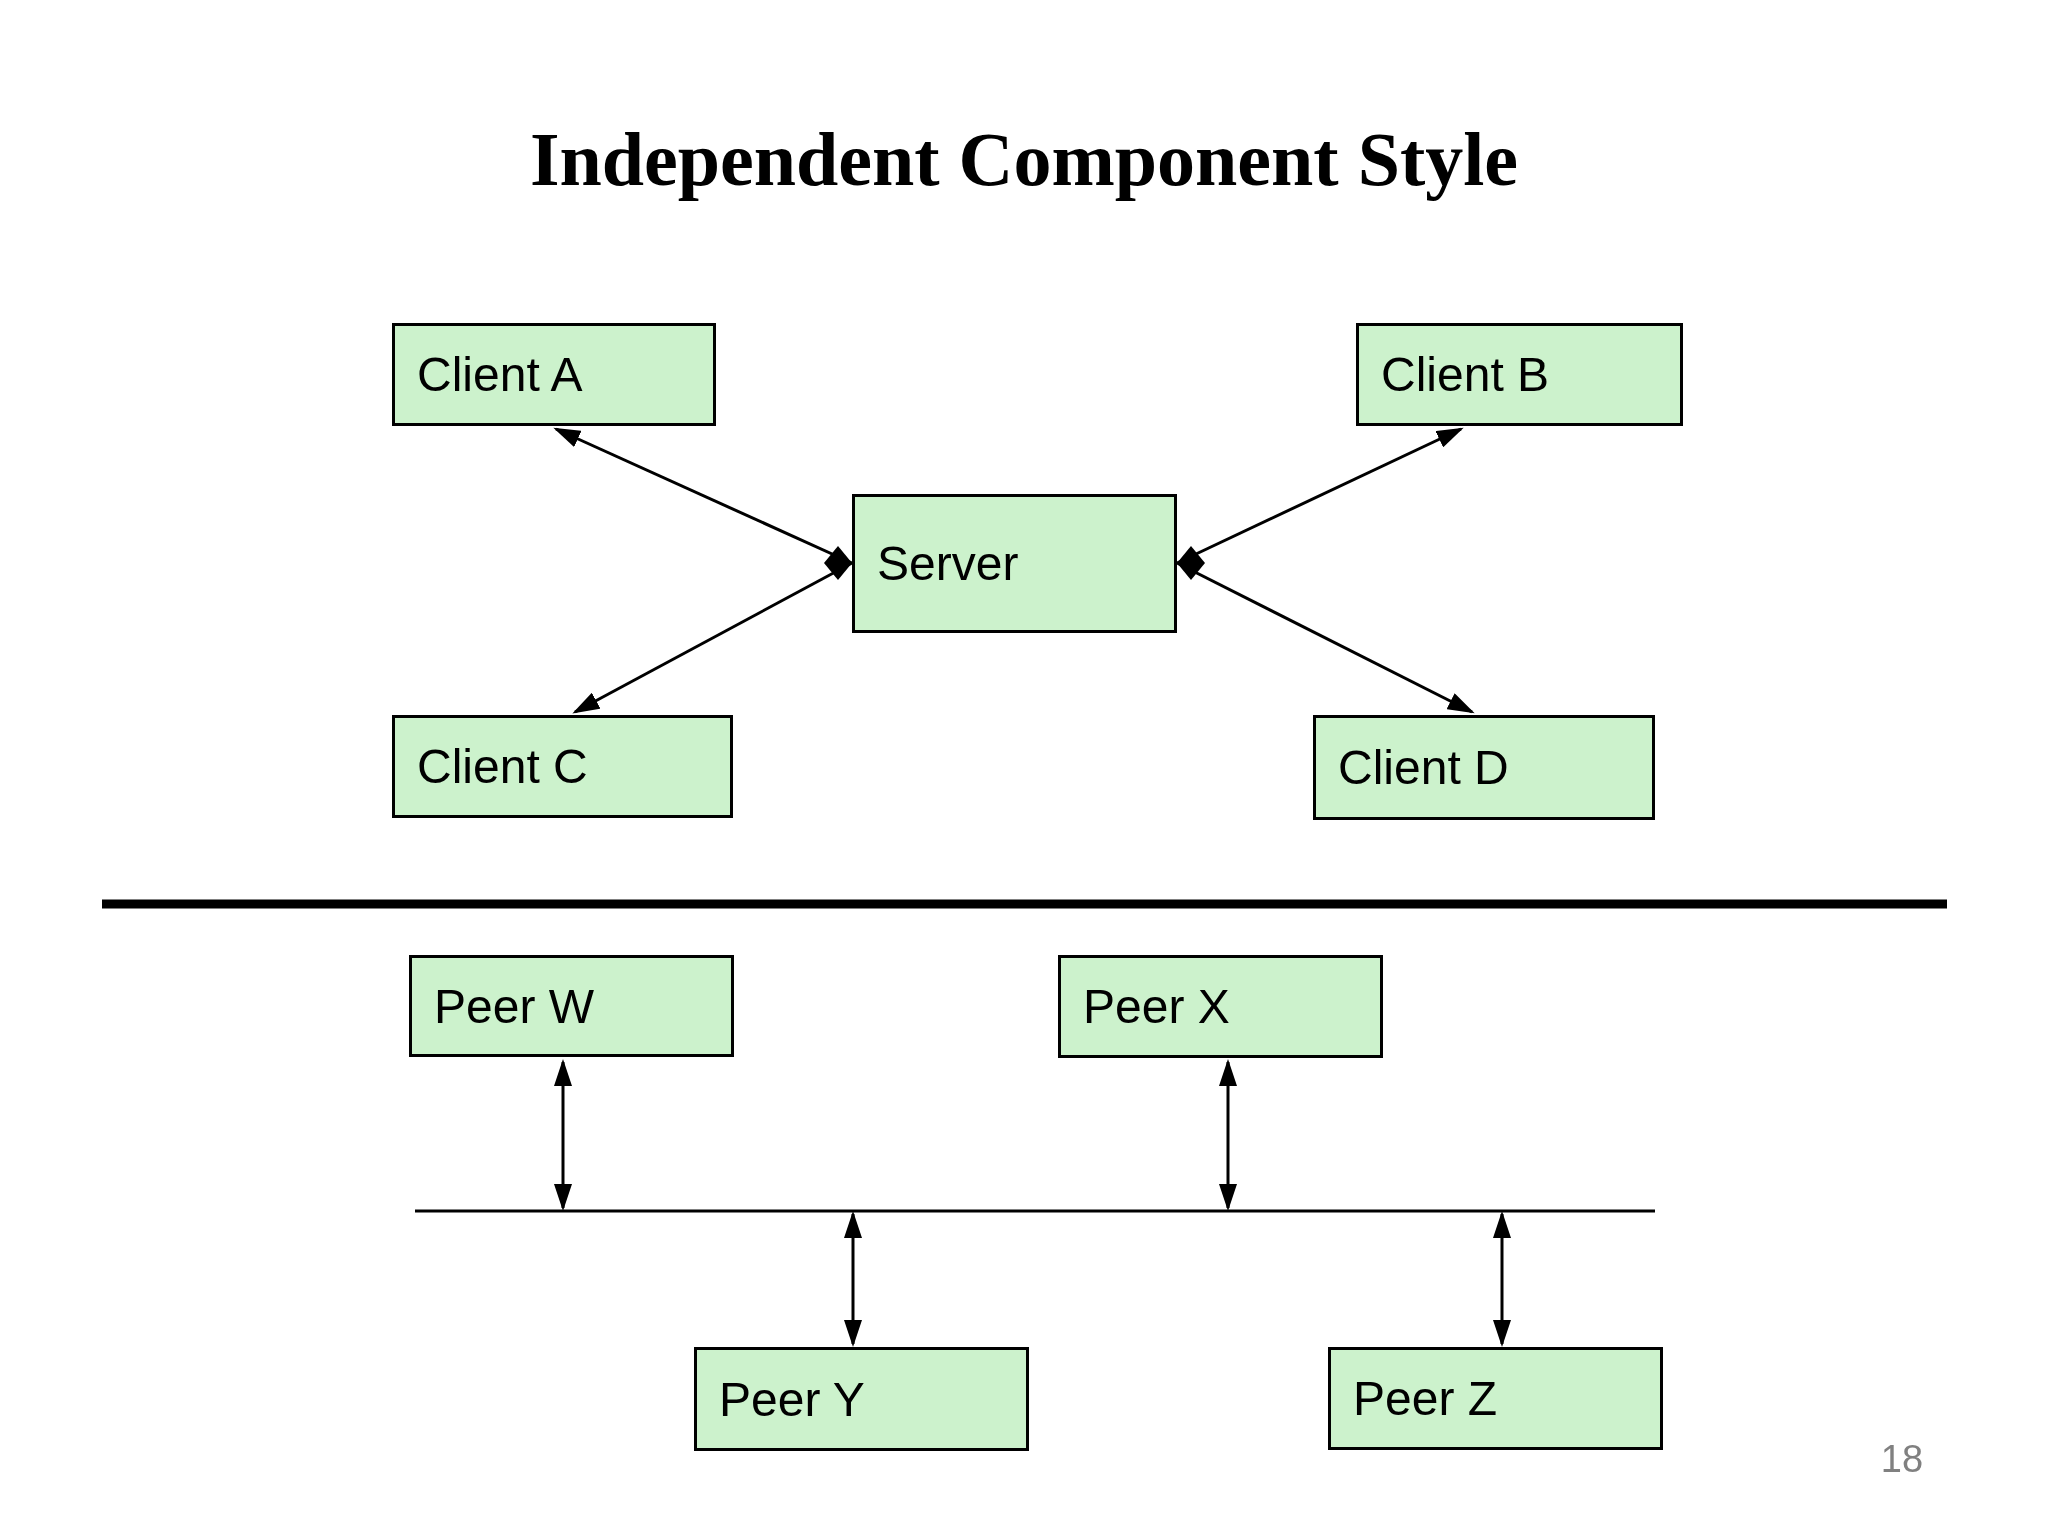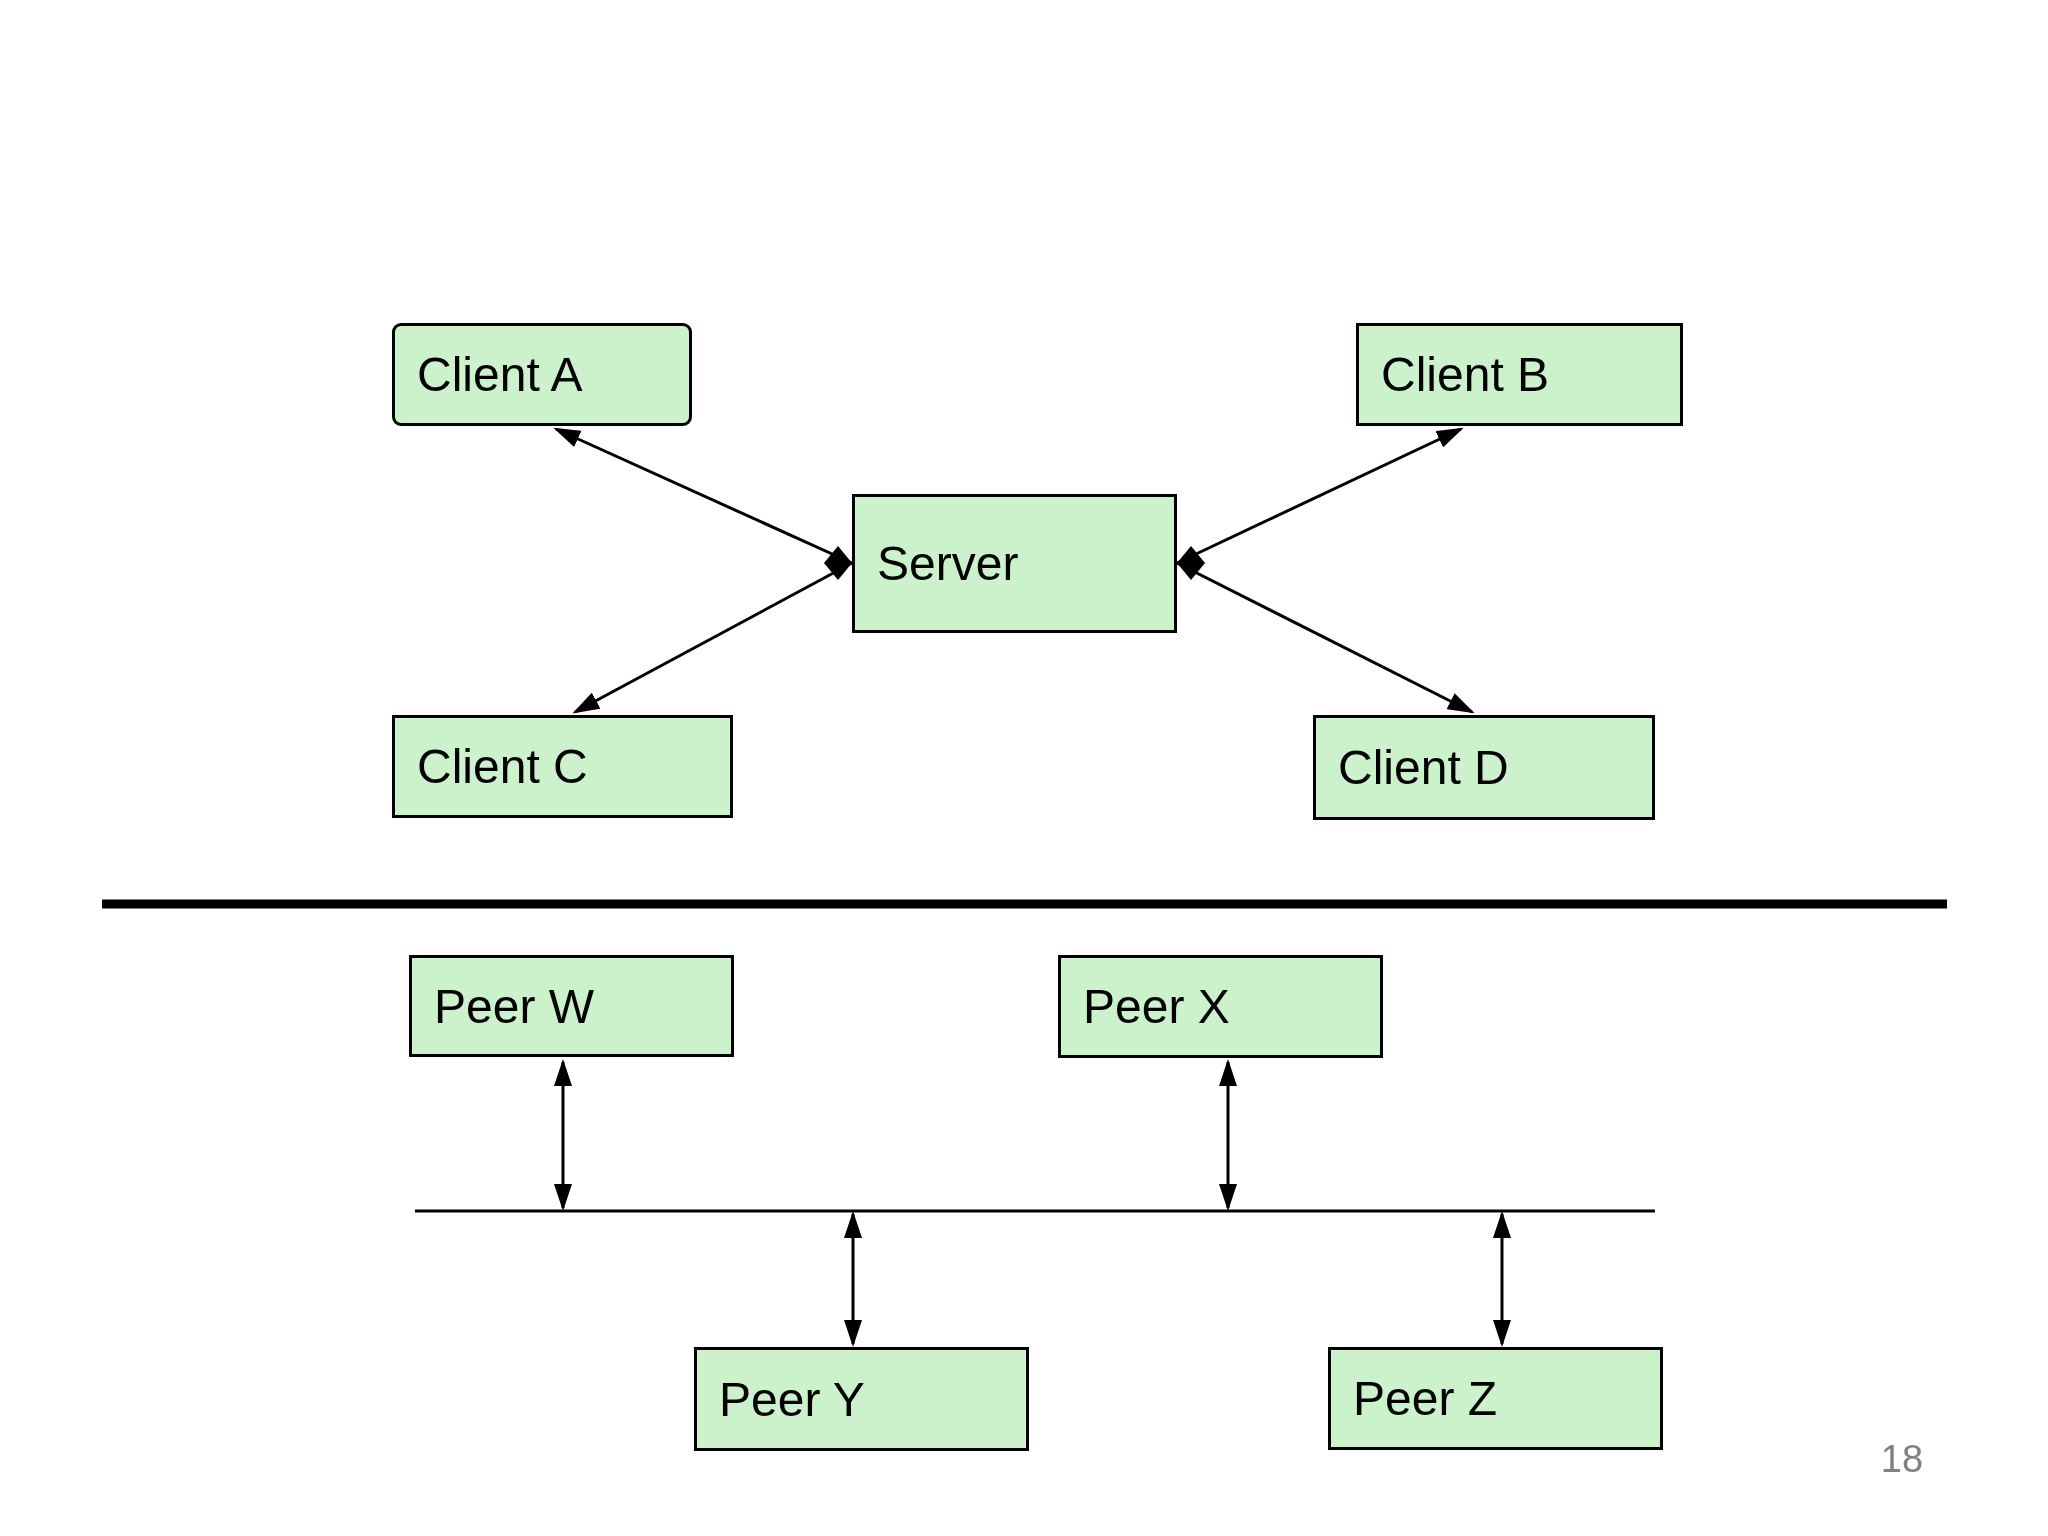--- a/index.html
+++ b/index.html
@@ -44,22 +44,23 @@
     text-align:center;
     font-size:38px;
     color:var(--page-number, #808080);
   }
 </style>
 </head>
 <body>
 
 <div class="slide">
 
+  <h1 class="title">Independent Component Style</h1>
 
-  <div class="node" style="left:392px;top:323px;width:300px;height:103px;border-radius:9px;">
+  <div class="node" style="left:392px;top:323px;width:324px;height:103px;">
     <span>Client A</span>
   </div>
 
   <div class="node" style="left:1313px;top:323px;width:327px;height:103px;margin-left:43px;">
     <span>Client B</span>
   </div>
 
   <div class="node" style="left:852px;top:494px;width:325px;height:139px;">
     <span>Server</span>
   </div>

